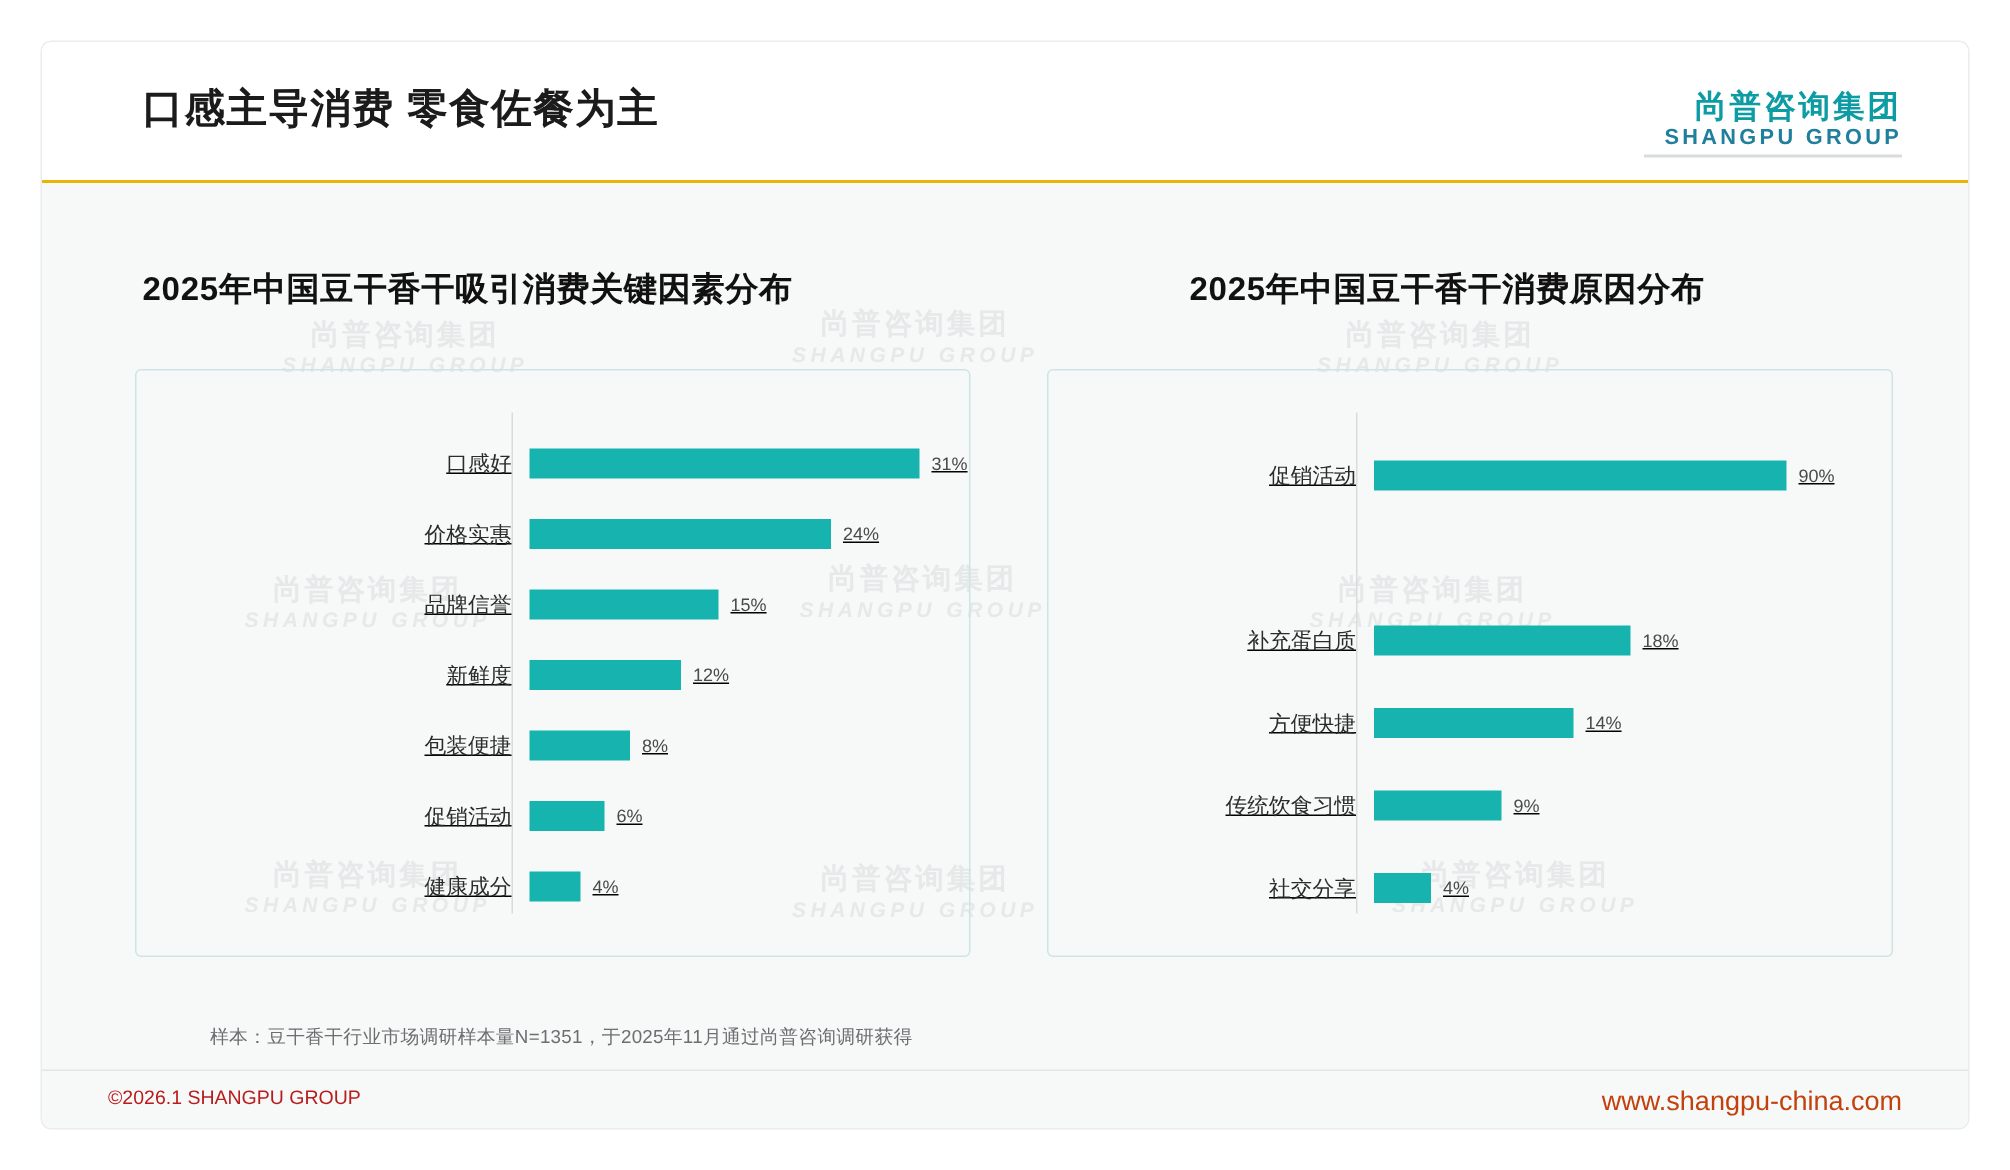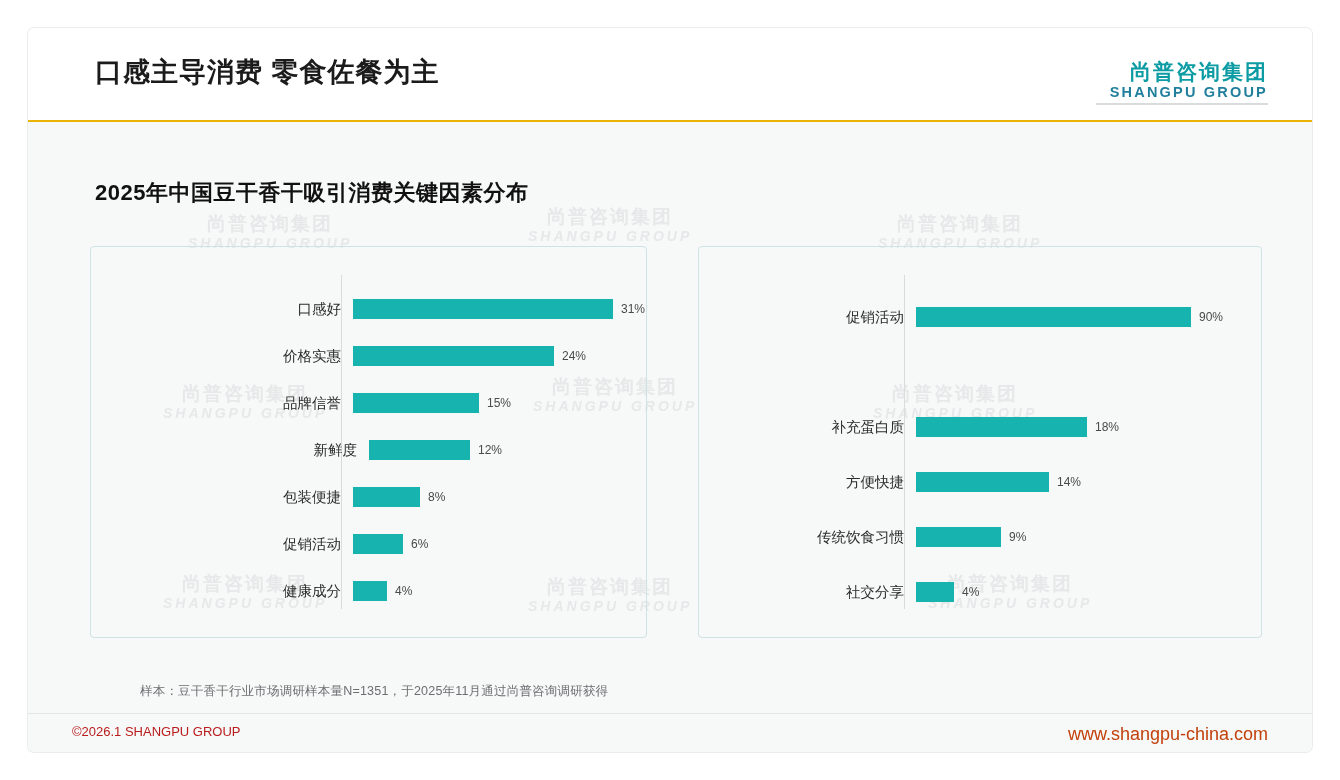--- a/index.html
+++ b/index.html
@@ -104,20 +104,21 @@
     left: 0; top: 0;
     width: 100%;
     height: 100%;
   }
 
   .bar-row {
     position: absolute;
     display: flex;
     align-items: center;
     height: 24px;
+    text-decoration: underline;
   }
   .bar-label {
     width: 120px;
     text-align: right;
     padding-right: 12px;
     font-size: 14.5px;
     color: #2b2b2b;
     white-space: nowrap;
   }
   .bar-track {
@@ -244,21 +245,21 @@
             <div class="bar-value">24%</div>
           </div>
         </div>
         <div class="bar-row" style="left: 0px; top: 144px; width: 100%;">
           <div class="bar-label" style="width: 250px;">品牌信誉</div>
           <div class="bar-track">
             <div class="bar-fill" style="width: 126px; background: rgb(23, 179, 174);"></div>
             <div class="bar-value">15%</div>
           </div>
         </div>
-        <div class="bar-row" style="left: 16px; top: 191px; width: 100%;">
+        <div class="bar-row" style="left: 0px; top: 191px; width: 100%;">
           <div class="bar-label" style="width: 250px;">新鲜度</div>
           <div class="bar-track">
             <div class="bar-fill" style="width: 101px; background: rgb(23, 179, 174);"></div>
             <div class="bar-value">12%</div>
           </div>
         </div>
         <div class="bar-row" style="left: 0px; top: 238px; width: 100%;">
           <div class="bar-label" style="width: 250px;">包装便捷</div>
           <div class="bar-track">
             <div class="bar-fill" style="width: 67px; background: rgb(23, 179, 174);"></div>
@@ -275,20 +276,21 @@
         <div class="bar-row" style="left: 0px; top: 332px; width: 100%;">
           <div class="bar-label" style="width: 250px;">健康成分</div>
           <div class="bar-track">
             <div class="bar-fill" style="width: 34px; background: rgb(23, 179, 174);"></div>
             <div class="bar-value">4%</div>
           </div>
         </div>
       </div>
   </div>
 
+  <div class="panel-title" style="left:765px; top:150px;">2025年中国豆干香干消费原因分布</div>
   <div class="panel" style="left:670px; top:218px; width:562px; height:390px;">
     <div class="chart-area" id="chart1">
       <div class="axis-line" style="left:205px; top:28px; height:334px;"></div>
     <div class="bar-row" style="left: 0px; top: 58px; width: 100%;">
           <div class="bar-label" style="width: 205px;">促销活动</div>
           <div class="bar-track">
             <div class="bar-fill" style="width: 275px; background: rgb(23, 179, 174);"></div>
             <div class="bar-value">90%</div>
           </div>
         </div>

